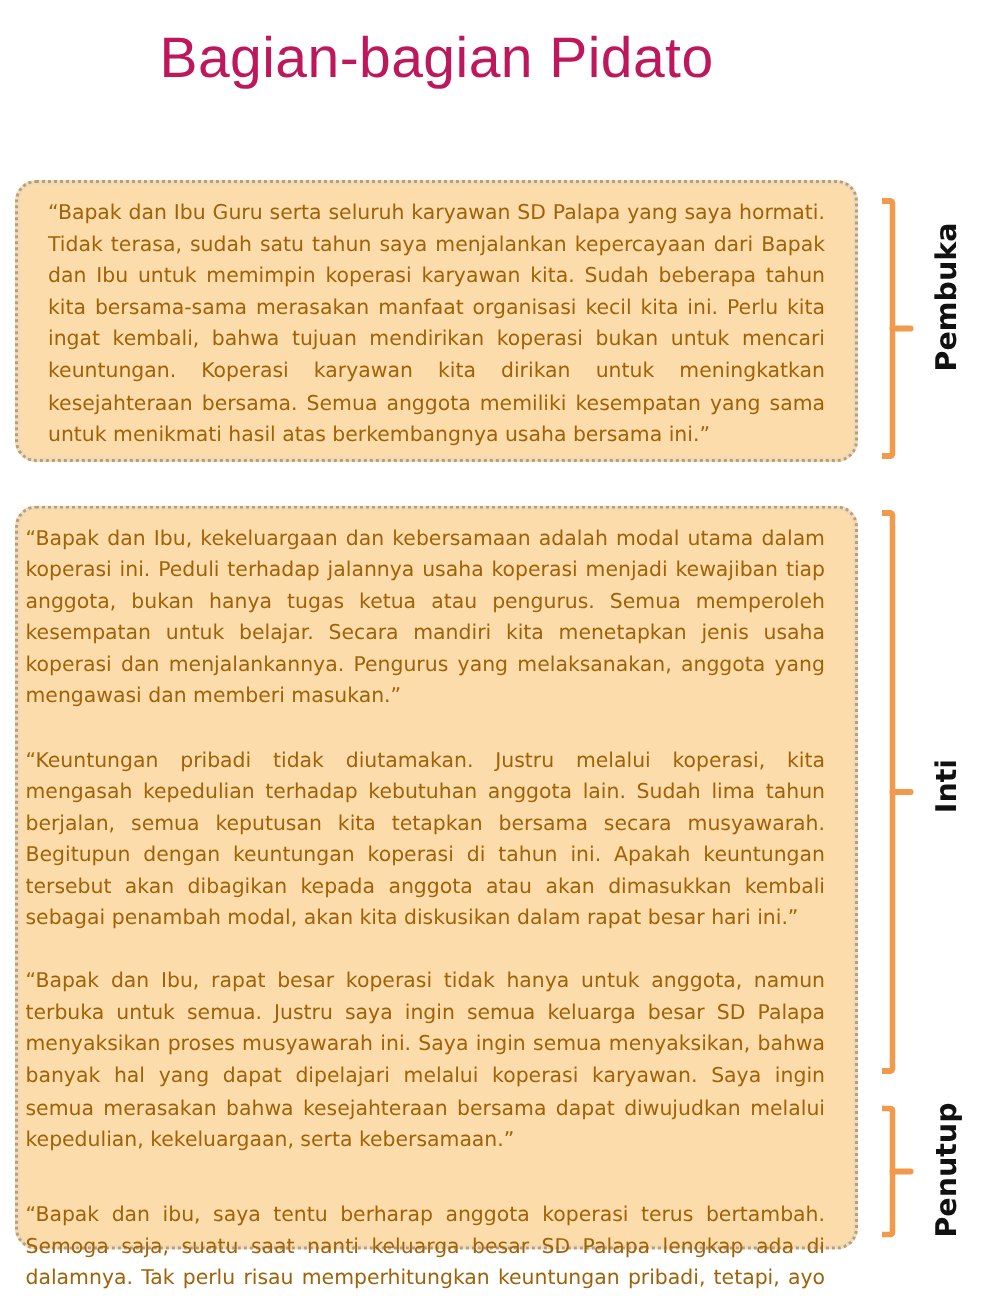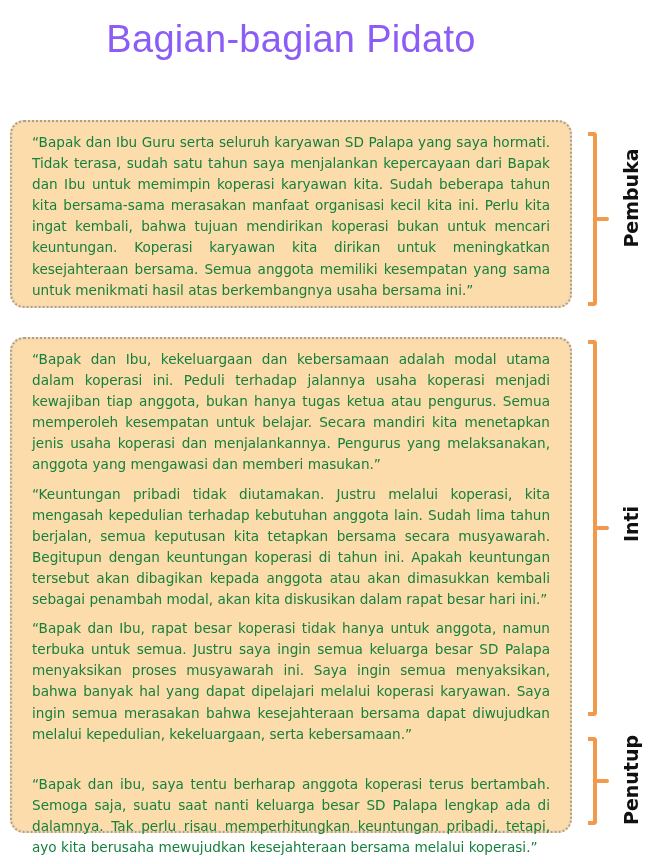--- a/index.html
+++ b/index.html
@@ -1,29 +1,29 @@
 <!DOCTYPE html>
 <html><head>
 <meta charset="utf-8">
 <style>
   html, body { margin: 0; padding: 0; background: #ffffff; }
   body { width: 660px; height: 864px; position: relative; overflow: hidden;
          font-family: "DejaVu Sans", sans-serif; }
   .title { position: absolute; left: 0; top: 18px; width: 582px; text-align: center;
-           font-family: "Liberation Sans", sans-serif; font-size: 38px; color: #8b5cf6;
+           font-family: "Liberation Sans", sans-serif; font-size: 38px; color: #be185d;
            letter-spacing: 0.3px; }
   .box { position: absolute; left: 10px; width: 562px; background: #fddcab;
          border-radius: 14px; box-sizing: border-box;
          border: 2px dotted #b59e80;
          box-shadow: 0 0 0 1px #e8d9c4 inset; }
-  .box p { margin: 0; font-size: 13.6px; line-height: 21.1px; color: #15803d;
+  .box p { margin: 0; font-size: 13.6px; line-height: 21.1px; color: #a16207;
            text-align: justify; }
-  .box p + p { margin-top: 8px; }
+  .box p + p { margin-top: 21px; }
   #box-pembuka { top: 120px; height: 188px; padding: 10px 20px 0 20px; }
-  #box-inti { top: 337px; height: 396px; padding: 10px 20px 0 20px; }
+  #box-inti { top: 337px; height: 396px; padding: 10px 20px 0 5px; }
   .bracket { position: absolute; border: 4px solid #f29a4b; border-left: none;
              border-radius: 0 4px 4px 0; width: 9px; box-sizing: border-box; }
   .bracket .tick { position: absolute; left: 5px; width: 16px; height: 4px; background: #f29a4b;
                    top: 50%; margin-top: -2px; border-radius: 2px; }
   .label { position: absolute; font-family: "DejaVu Sans", sans-serif; font-weight: bold;
            font-size: 19px; color: #111; transform: rotate(-90deg); transform-origin: center center;
            white-space: nowrap; text-align: center; }
 </style>
 </head>
 <body>

